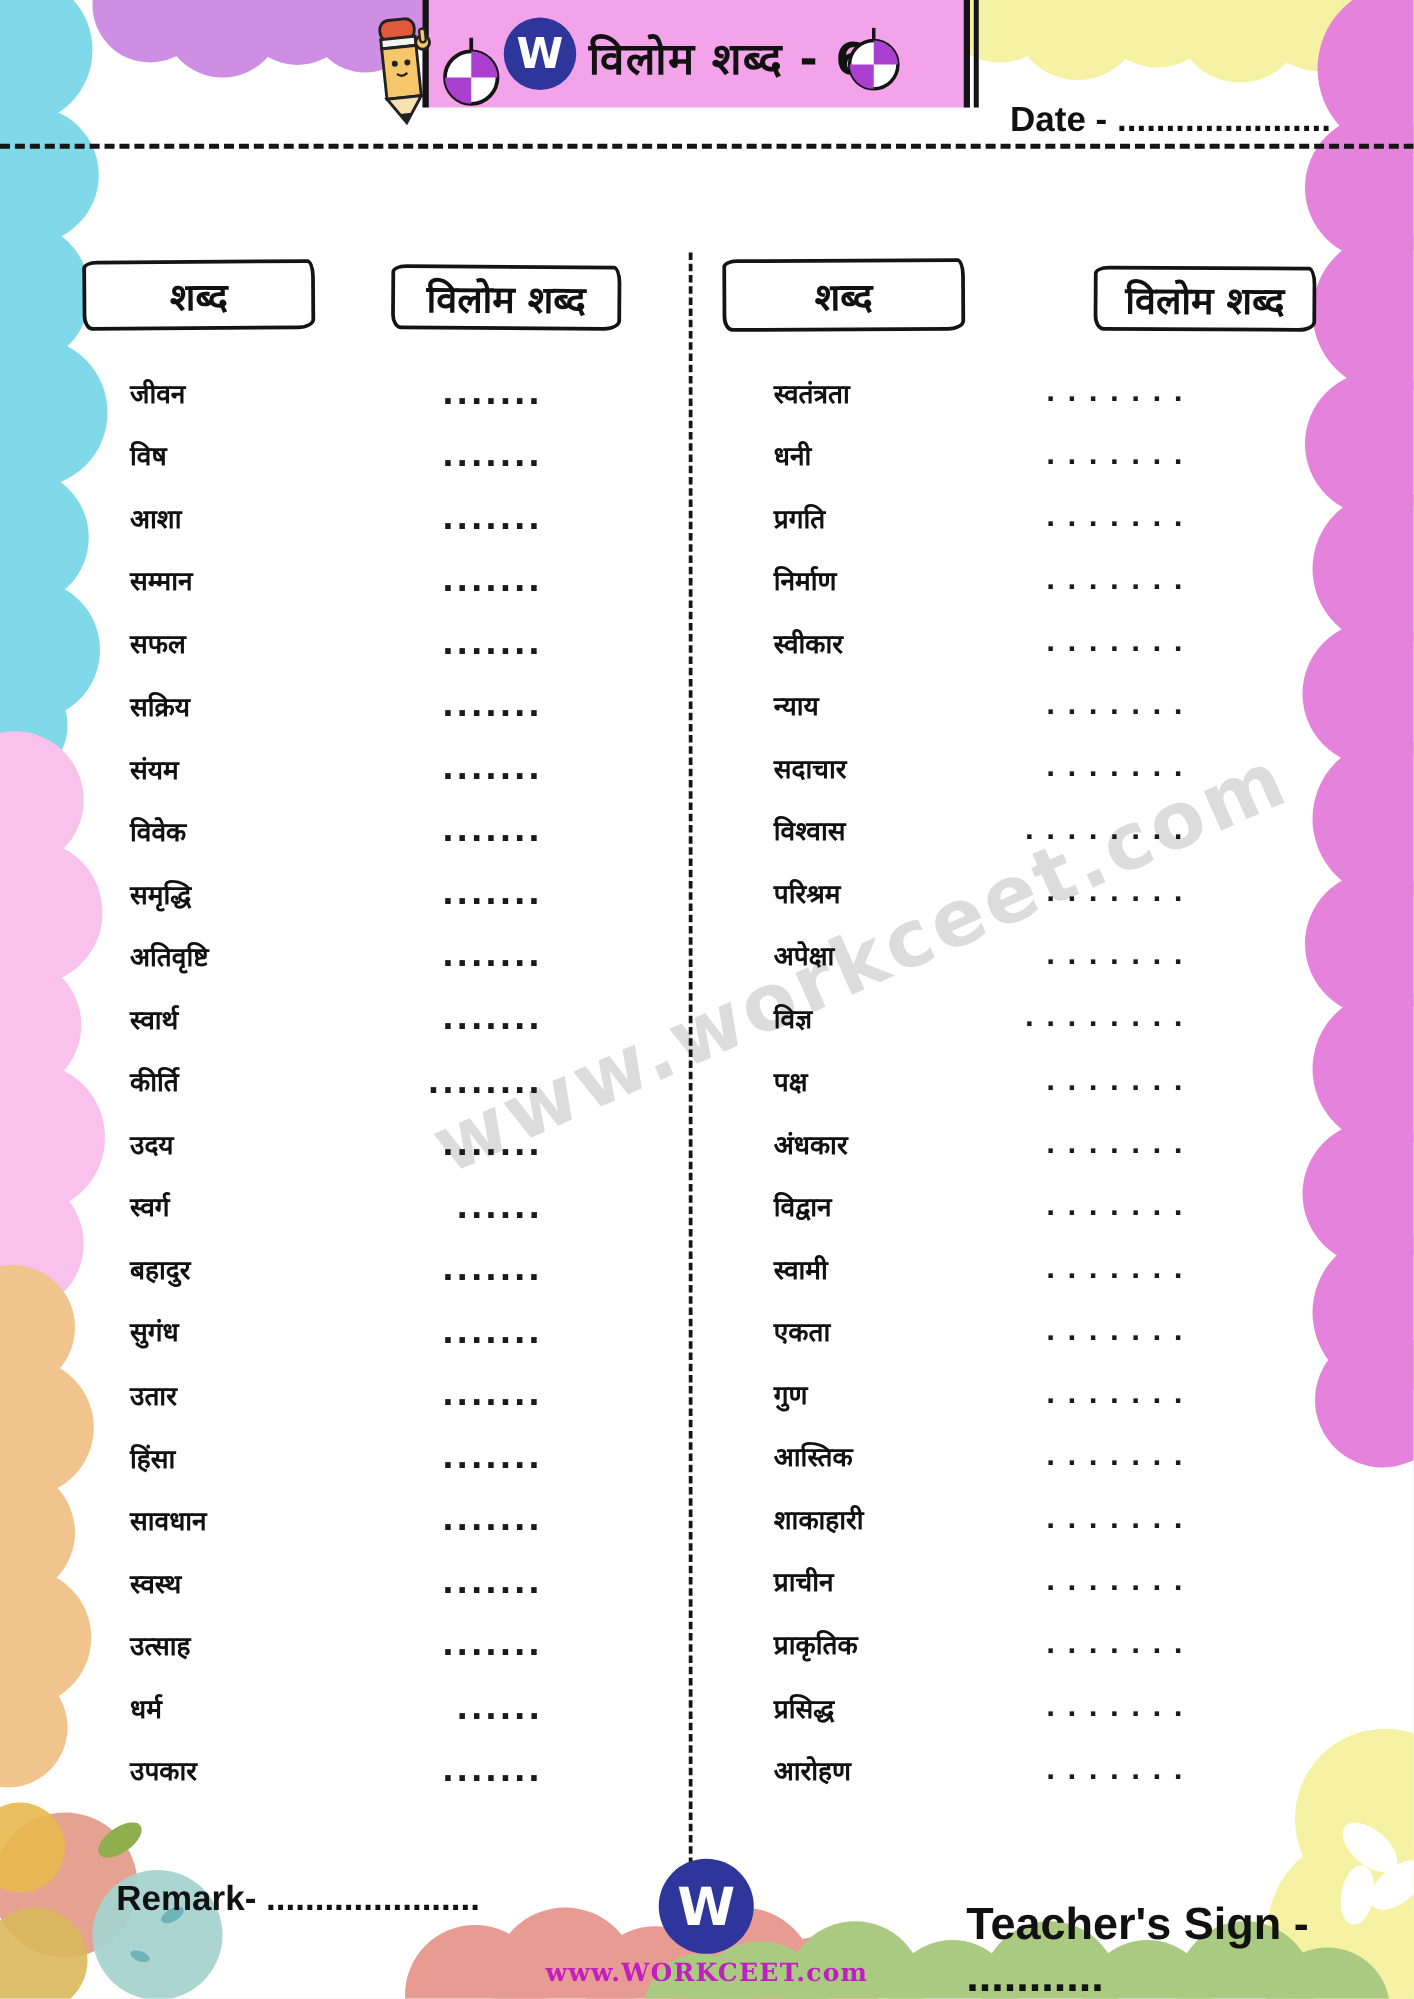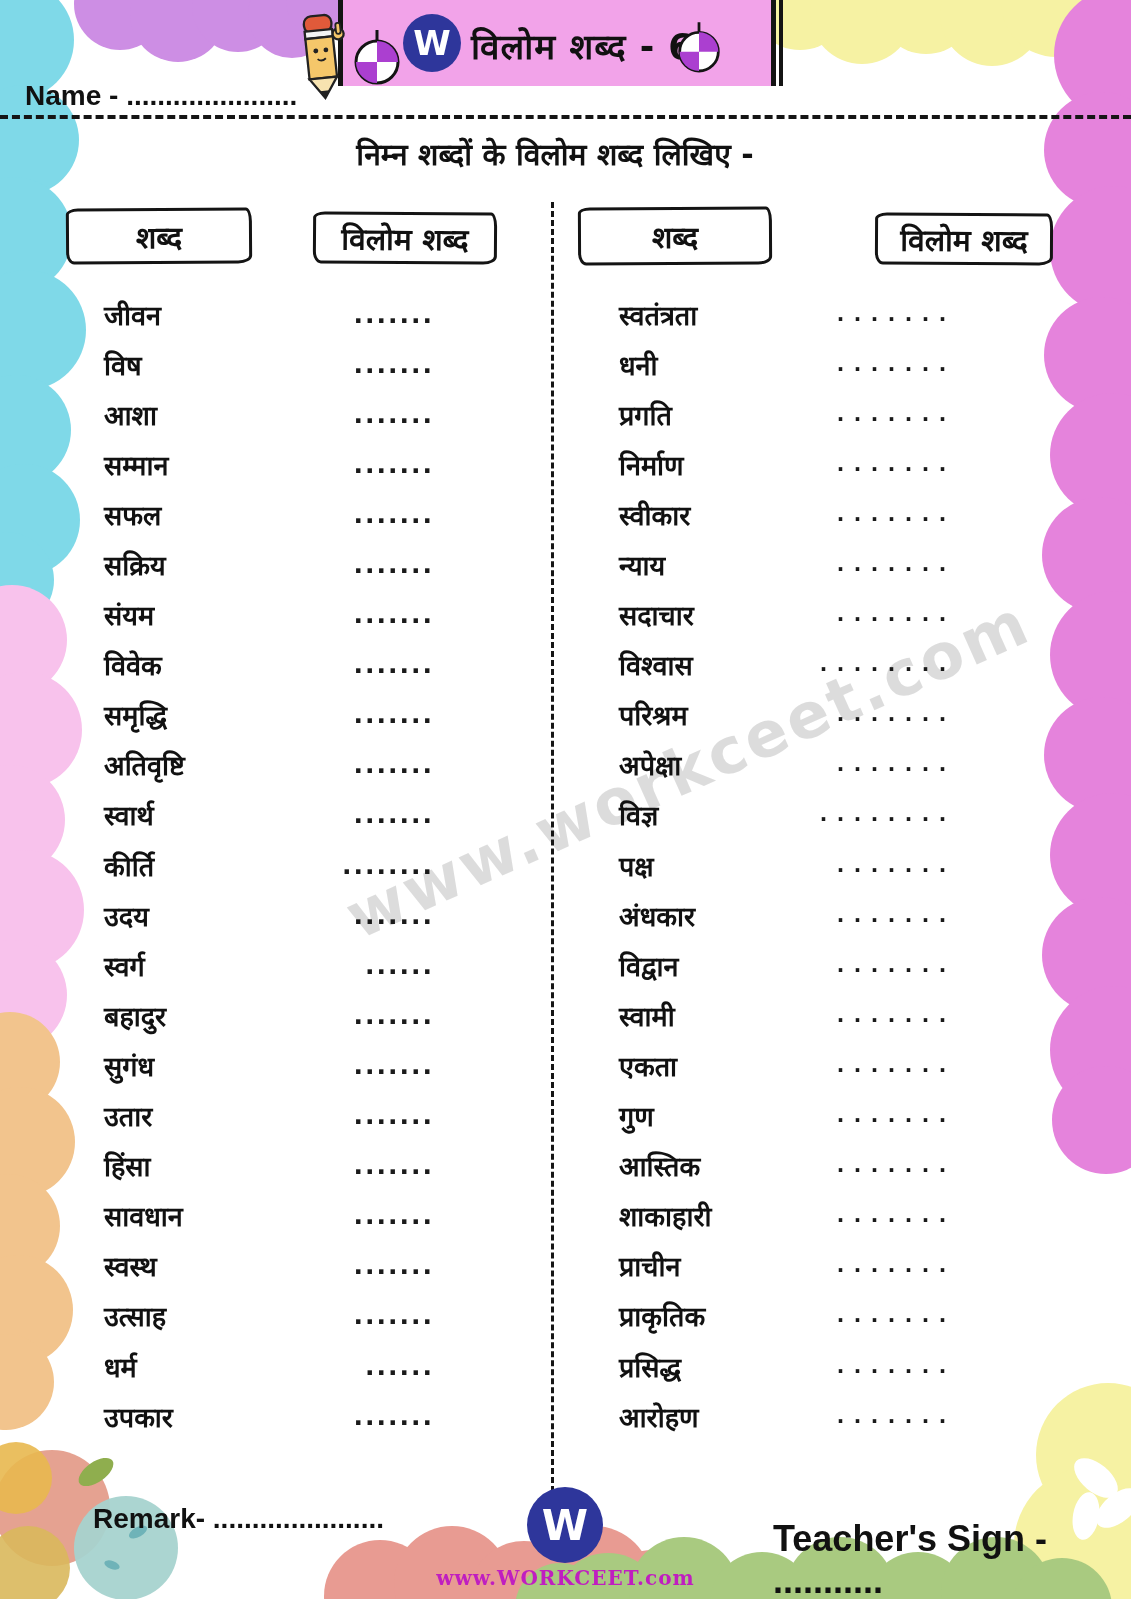--- a/index.html
+++ b/index.html
@@ -56,21 +56,21 @@
   .hbox3{left:578px;top:207px;width:188px;height:52px;transform:rotate(-0.3deg);}
   .hbox4{left:875px;top:213px;width:172px;height:46px;transform:rotate(0.3deg);}
   .vdivider{position:absolute;left:551px;top:202px;height:1290px;border-left:3px dashed #151515;z-index:2;}
   
   .rows{position:absolute;top:289px;z-index:2;}
   .rows-left{left:80px;width:440px;}
   .rows-right{left:575px;width:480px;}
   .row{height:50.1px;display:flex;align-items:center;justify-content:space-between;}
   .rows-left .row{padding:0 86px 0 24px;}
   .rows-right .row{padding:0 103px 0 44px;font-family:Liberation Mono, monospace;}
-  .word{font-size:27px;font-weight:600;white-space:nowrap;text-align:right;}
+  .word{font-size:21px;font-weight:600;white-space:nowrap;text-align:right;}
   .dots{font-size:25px;font-weight:700;letter-spacing:2px;color:#1a1a1a;}
   
   .watermark{
     position:absolute;left:318px;top:733px;z-index:1;
     font-size:63px;font-weight:700;letter-spacing:3px;white-space:nowrap;
     color:#8f8f8f;opacity:0.30;transform:rotate(-24deg);transform-origin:center;
     pointer-events:none;
   }
   
   .remark{position:absolute;left:93px;top:1503px;font-size:28px;font-weight:700;z-index:3;font-family:"Liberation Sans",sans-serif;}
@@ -217,24 +217,23 @@
     <rect x="16" y="30" width="30" height="44" fill="#F5C76A" stroke="#222" stroke-width="2.5"></rect>
     <polygon points="16,74 46,74 31,96" fill="#F7E3B0" stroke="#222" stroke-width="2.5"></polygon>
     <polygon points="26,88 36,88 31,96" fill="#222"></polygon>
     <circle cx="26" cy="44" r="2.6" fill="#222"></circle>
       <circle cx="37" cy="44" r="2.6" fill="#222"></circle>
     <path d="M27 53 Q31 57 36 53" stroke="#222" stroke-width="2" fill="none"></path>
     <circle cx="52" cy="28" r="6" fill="#F5C76A" stroke="#222" stroke-width="2.5"></circle>
     <rect x="50" y="16" width="5" height="12" rx="2.5" fill="#F5C76A" stroke="#222" stroke-width="2"></rect>
   </svg>
 
-  <div class="name-line">Name - ......................</div>
+  <div class="date-line">Date - ......................</div>
   <div class="hr-dashed"></div>
 
-  <div class="instruction">निम्न शब्दों के विलोम शब्द लिखिए -</div>
 
   <div class="hbox hbox1">शब्द</div>
   <div class="hbox hbox2">विलोम शब्द</div>
   <div class="hbox hbox3">शब्द</div>
   <div class="hbox hbox4">विलोम शब्द</div>
 
   <div class="vdivider"></div>
 
   <div class="rows rows-left">
 

